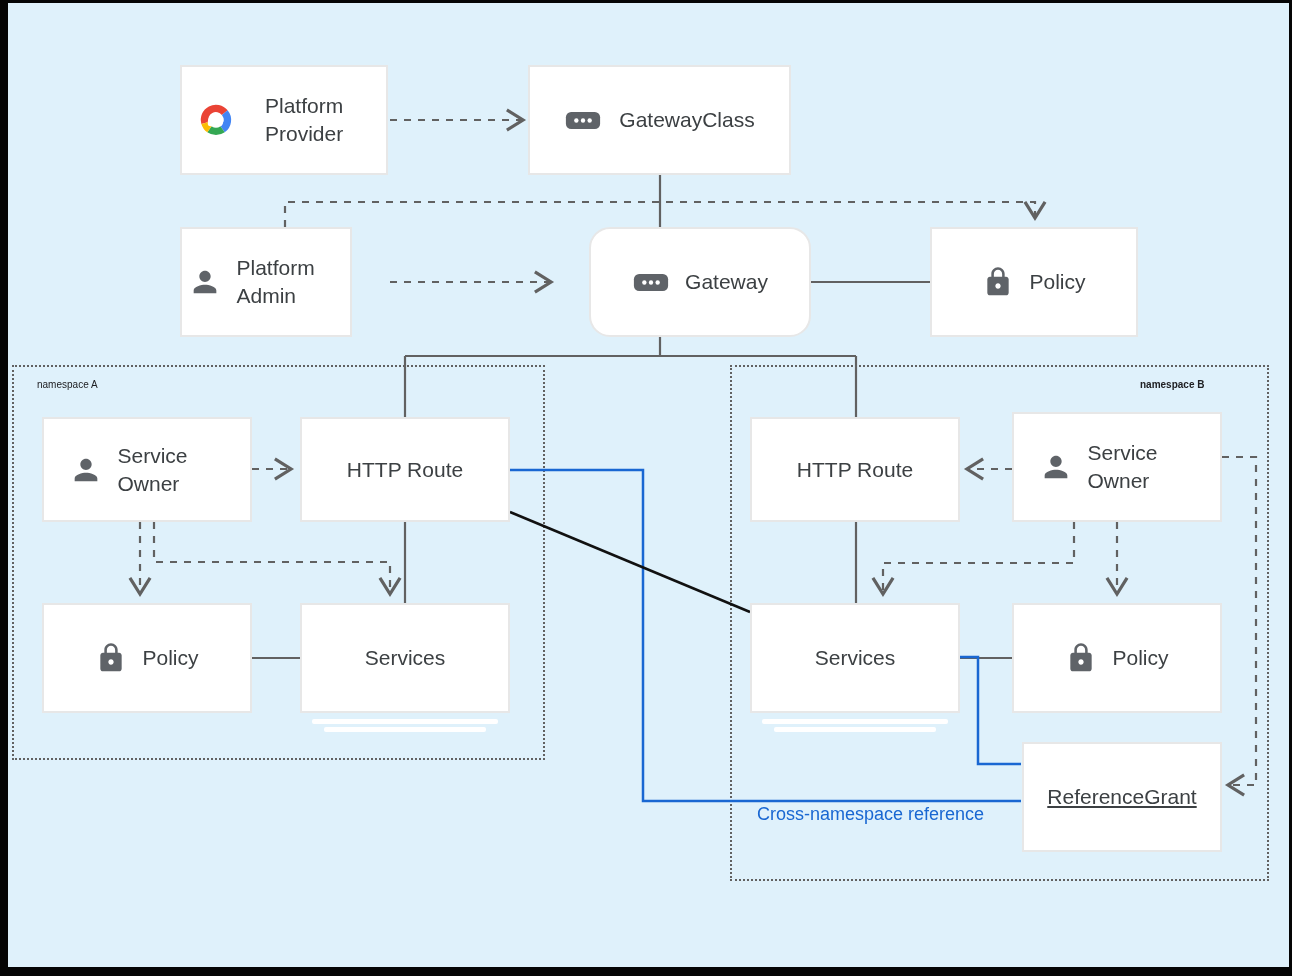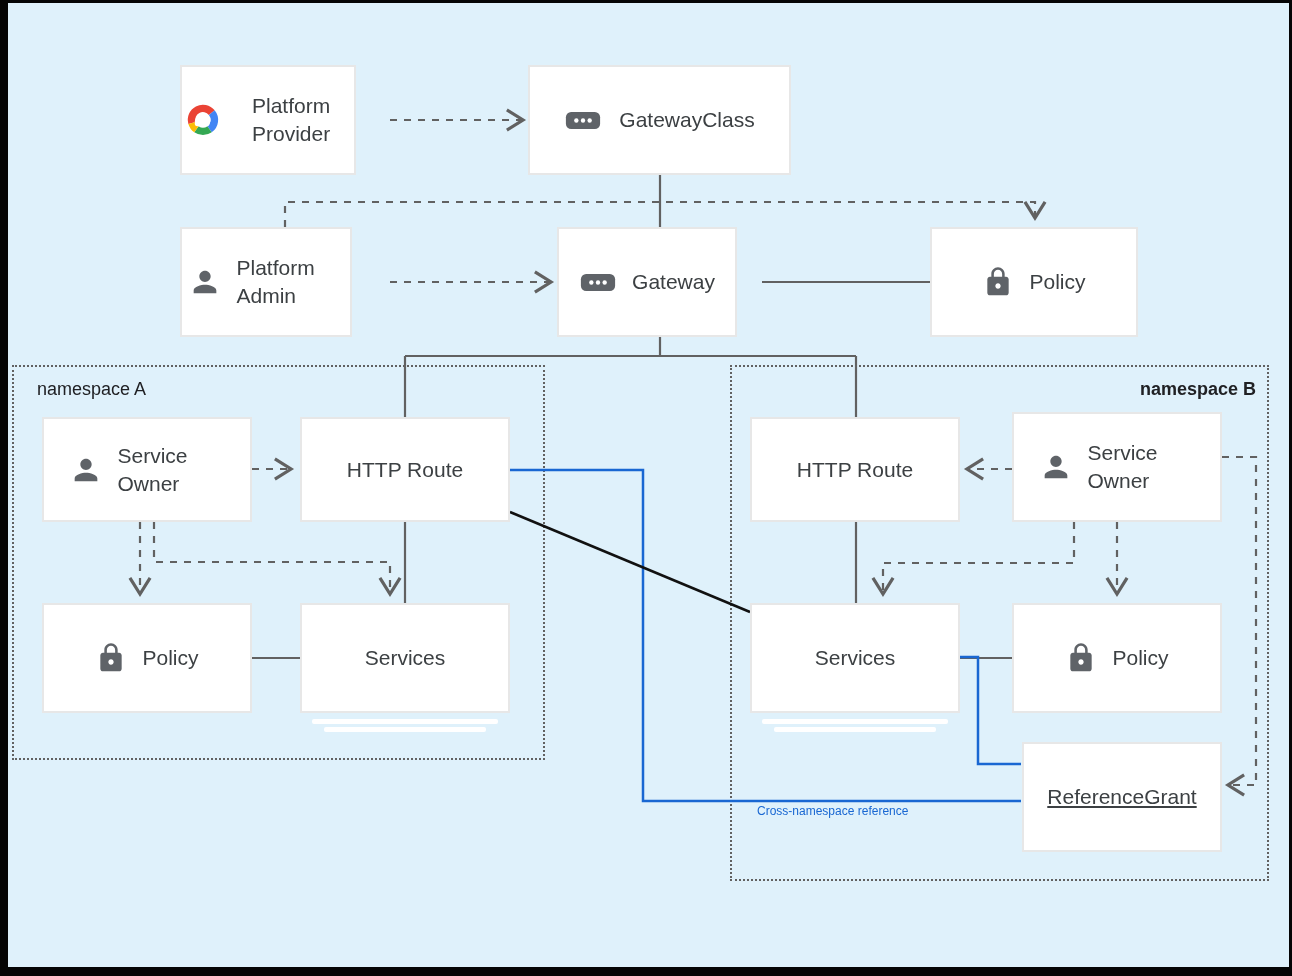--- a/index.html
+++ b/index.html
@@ -7,36 +7,36 @@
     position:relative;width:1292px;height:976px;background:#dff1fb;overflow:hidden;
     font-family:"Liberation Sans","DejaVu Sans",sans-serif;color:#3c4043;
   }
   .frame-edge{position:absolute;background:#050505;z-index:10;}
   .edge-left{left:0;top:0;width:8px;height:976px;}
   .edge-top{left:0;top:0;width:1292px;height:3px;}
   .edge-right{left:1289px;top:0;width:3px;height:976px;}
   .edge-bottom{left:0;top:967px;width:1292px;height:9px;}
 
   .ns{position:absolute;border:2px dotted #616161;box-sizing:border-box;z-index:0;}
-  .ns-label{position:absolute;font-size:18px;color:#202124;z-index:2;}
+  .ns-label{position:absolute;font-size:10px;color:#202124;z-index:2;}
 
   svg.wires{position:absolute;left:0;top:0;z-index:1;}
 
   .node{
     position:absolute;background:#ffffff;border:2px solid #e7e7e7;box-sizing:border-box;
     display:flex;align-items:center;justify-content:center;gap:15px;
     font-size:21px;line-height:1.32;color:#3c4043;z-index:2;
   }
   .lbl{white-space:nowrap;}
   .lbl-narrow{width:108px;white-space:normal;}
   .icon{display:flex;align-items:center;justify-content:center;flex:0 0 auto;}
 
   .stack-bar{position:absolute;background:#ffffff;z-index:2;border-radius:2px;}
 
-  .cross-label{position:absolute;font-size:12px;z-index:3;}
+  .cross-label{position:absolute;font-size:18px;z-index:3;}
 </style>
 </head>
 <body>
 
 <div class="page">
 
   <div class="ns" style="left:12px;top:365px;width:533px;height:395px;"></div>
   <div class="ns-label" style="left:37px;top:379px;">namespace A</div>
 
   <div class="ns" style="left:730px;top:365px;width:539px;height:516px;"></div>
@@ -71,21 +71,21 @@
     </g>
 
     <g stroke="#1967d2" stroke-width="2.5" fill="none">
       <path d="M510 470 H643 V801 H1021"></path>
       <path d="M960 657 H978 V764 H1021"></path>
     </g>
 
     <path d="M510 512 L750 612" stroke="#111111" stroke-width="2.5" fill="none"></path>
   </svg>
 
-  <div class="node" style="left:180px;top:65px;width:176px;height:110px;gap:28px;">
+  <div class="node" style="left:180px;top:65px;width:208px;height:110px;gap:28px;">
     <span class="icon">
       <svg width="42" height="36" viewBox="0 0 48 40">
         <g fill="none" stroke-width="8.5">
           <path d="M11.4,23.4 A13,13 0 0 1 34,11.6" stroke="#EA4335"></path>
           <path d="M34,11.6 A13,13 0 0 1 31.5,30.6" stroke="#4285F4"></path>
           <path d="M31.5,30.6 A13,13 0 0 1 16.5,30.6" stroke="#34A853"></path>
           <path d="M16.5,30.6 A13,13 0 0 1 11.4,23.4" stroke="#FBBC05"></path>
         </g>
         <g fill="#ffffff">
           <circle cx="19.5" cy="21.5" r="4.8"></circle>
@@ -111,21 +111,21 @@
 
   <div class="node" style="left:180px;top:227px;width:172px;height:110px;">
     <span class="icon">
       <svg width="34" height="34" viewBox="0 0 24 24" fill="#5f6368">
         <path d="M12 12c2.21 0 4-1.79 4-4s-1.79-4-4-4-4 1.79-4 4 1.79 4 4 4zm0 2c-2.67 0-8 1.34-8 4v2h16v-2c0-2.66-5.33-4-8-4z"></path>
       </svg>
     </span>
     <span class="lbl lbl-narrow">Platform Admin</span>
   </div>
 
-  <div class="node" style="left:557px;top:227px;width:180px;height:110px;">
+  <div class="node" style="left:589px;top:227px;width:222px;height:110px;border-radius:21px;">
     <span class="icon">
       <svg width="38" height="23" viewBox="0 0 40 24">
         <rect x="2" y="3" width="36" height="18" rx="5.5" fill="#5f6368"></rect>
         <circle cx="13" cy="12" r="2.3" fill="#fff"></circle>
           <circle cx="20" cy="12" r="2.3" fill="#fff"></circle>
           <circle cx="27" cy="12" r="2.3" fill="#fff"></circle>
       </svg>
     </span>
     <span class="lbl">Gateway</span>
   </div>

